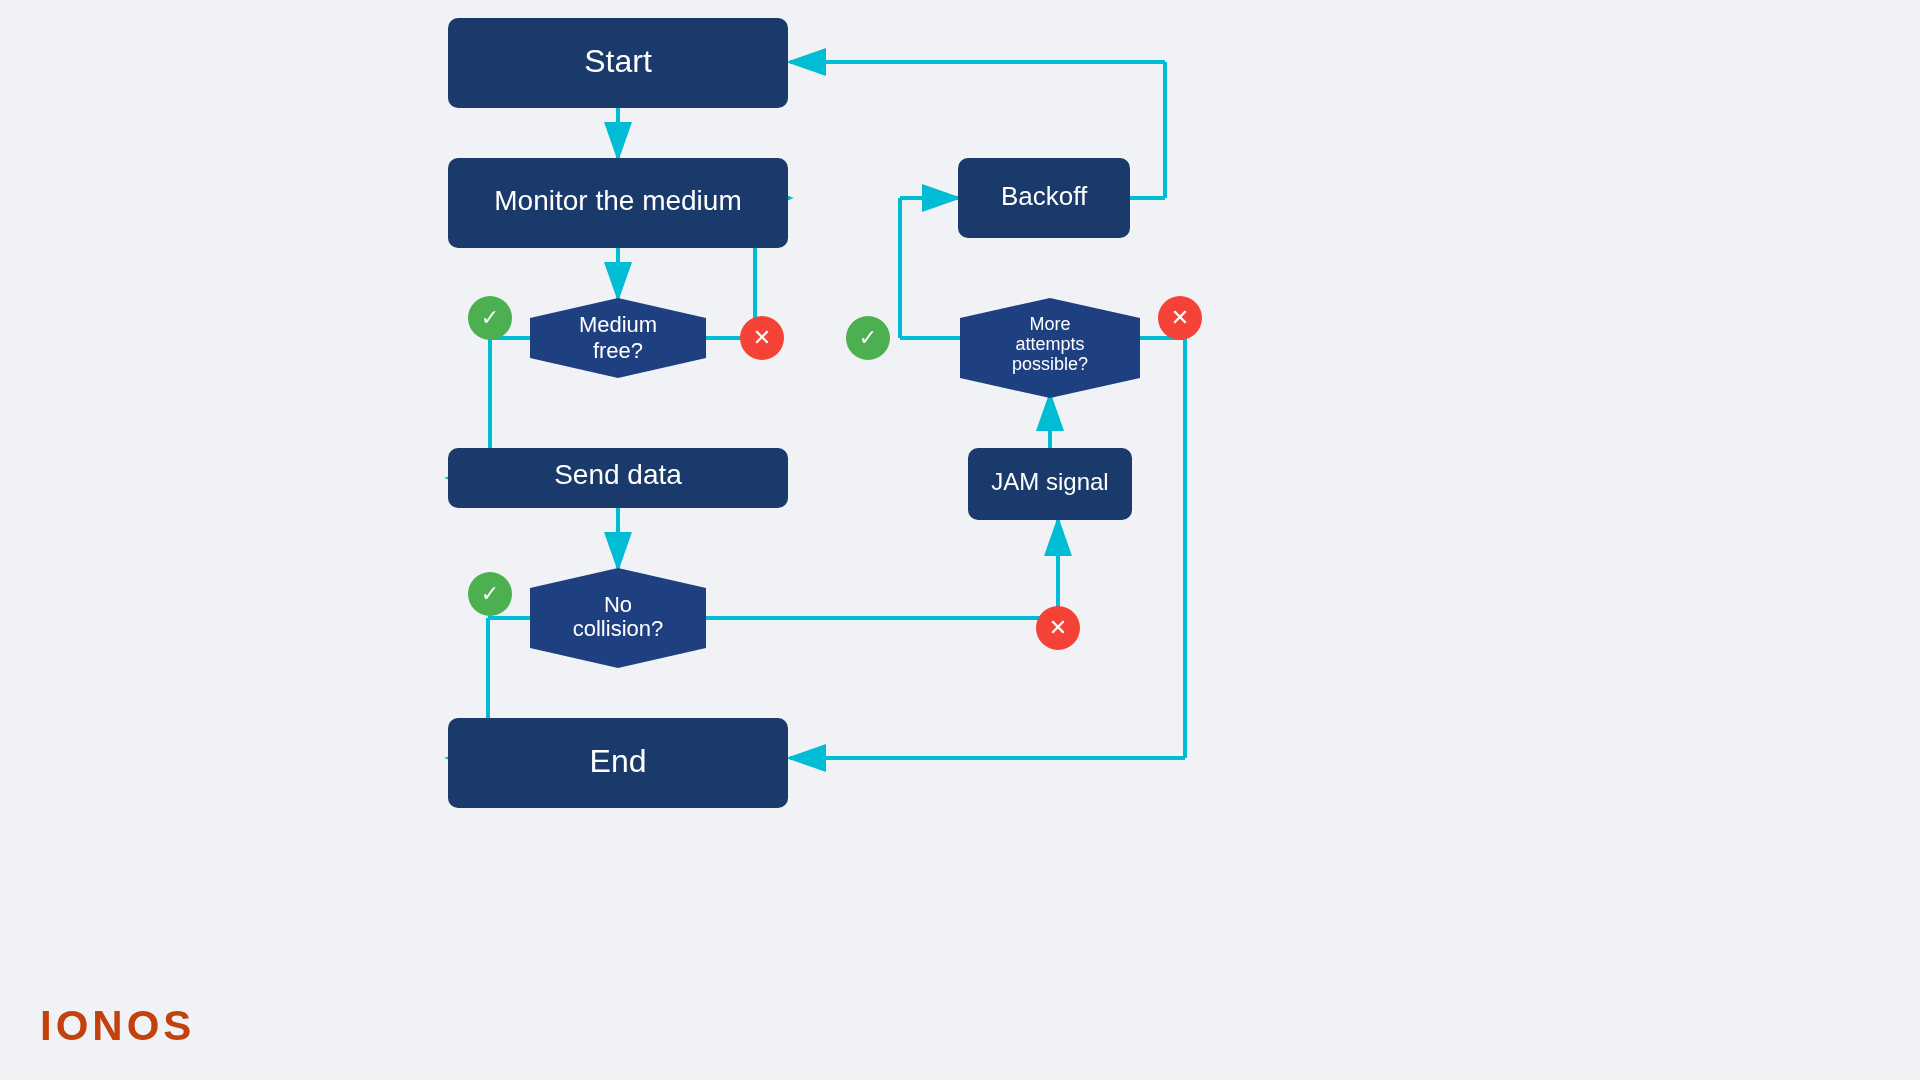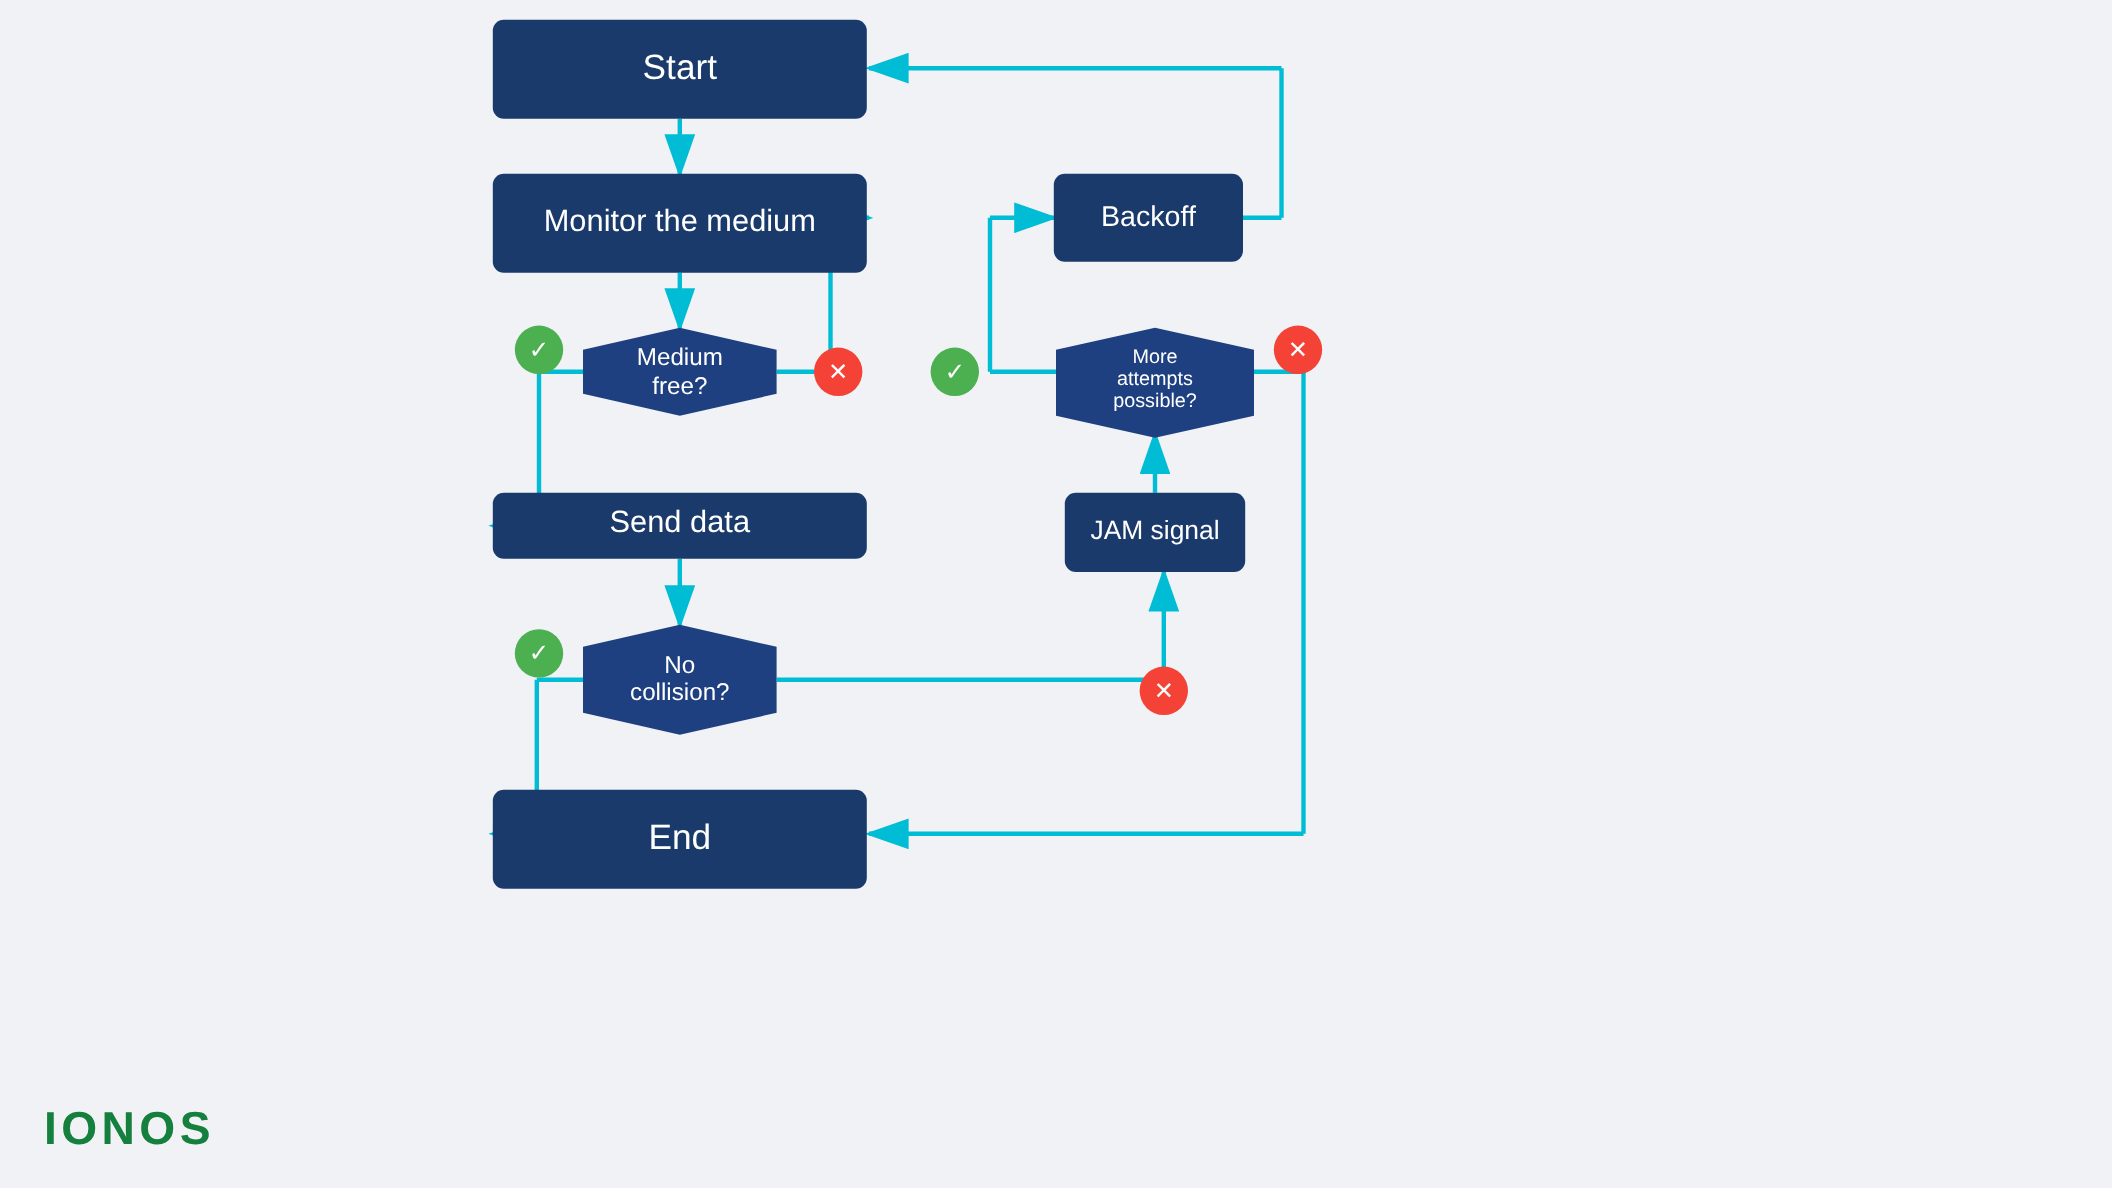--- a/index.html
+++ b/index.html
@@ -28,21 +28,21 @@
       height: 1080px;
     }
 
     
     .logo {
       position: absolute;
       bottom: 30px;
       left: 40px;
       font-size: 42px;
       font-weight: 700;
-      color: #15803d;
+      color: #c2410c;
       letter-spacing: 4px;
       font-family: Arial, sans-serif;
     }
   </style>
 </head>
 <body>
 
 <div class="diagram-container">
   <svg class="diagram" viewBox="0 0 1920 1080">
     <defs>

